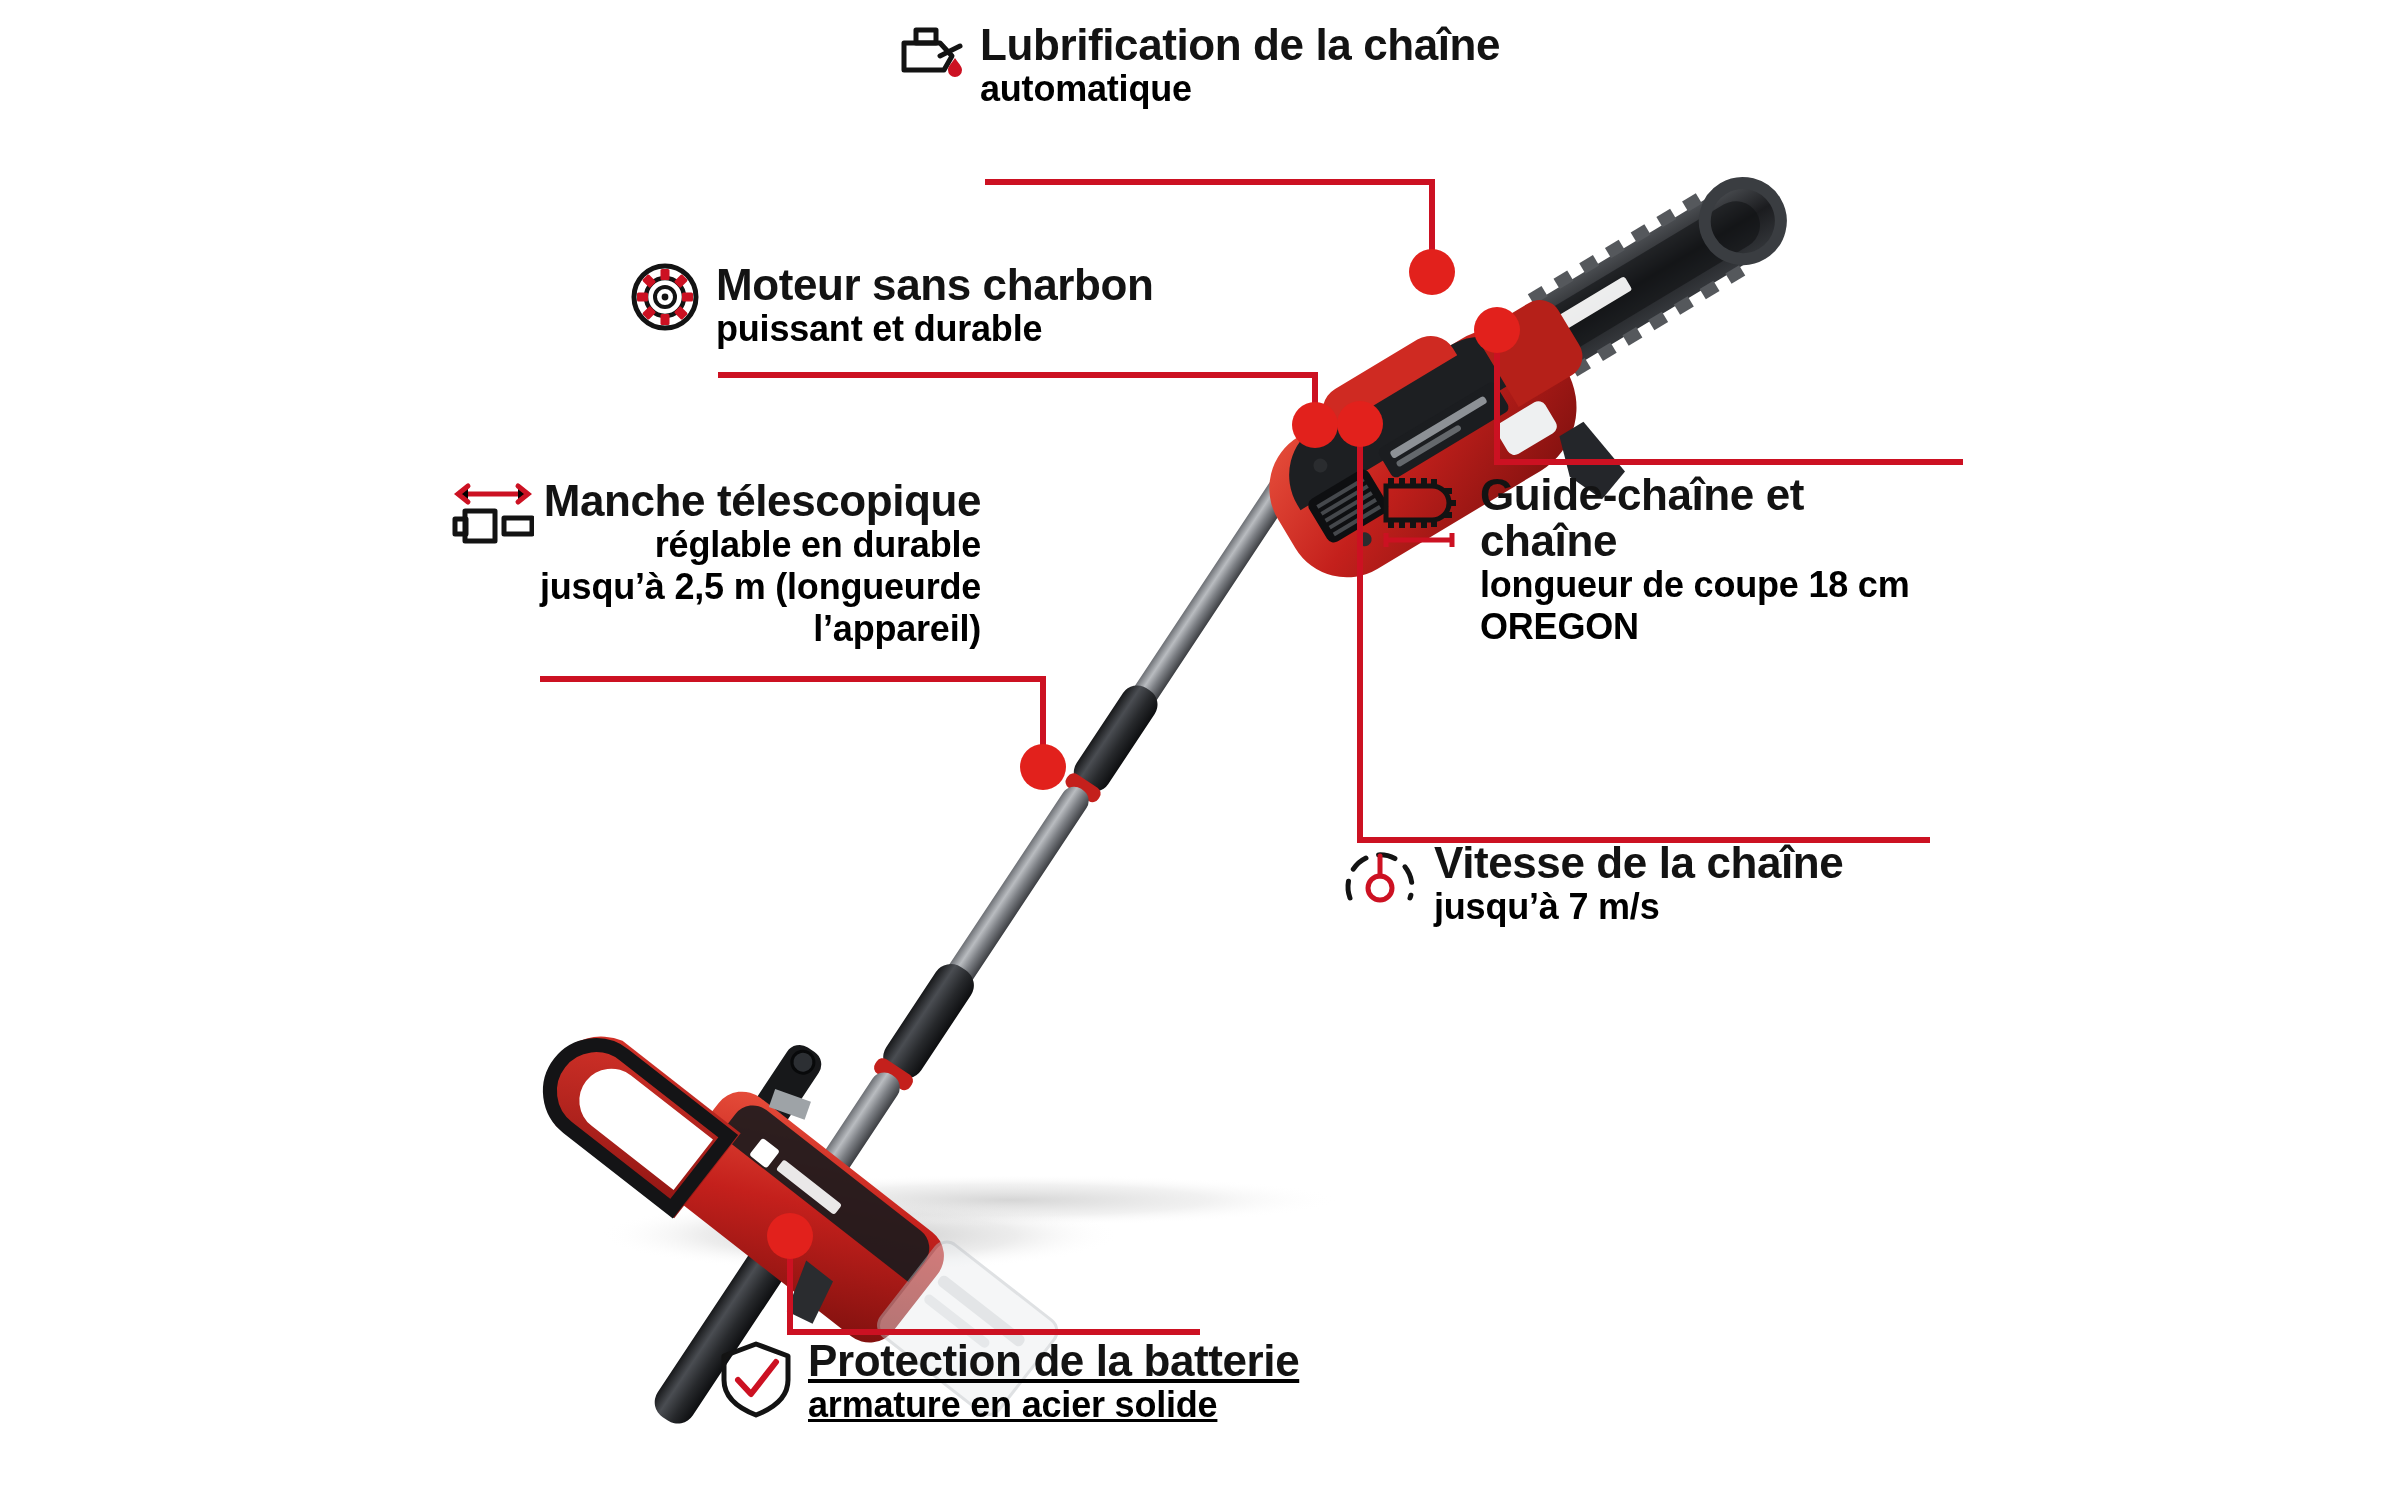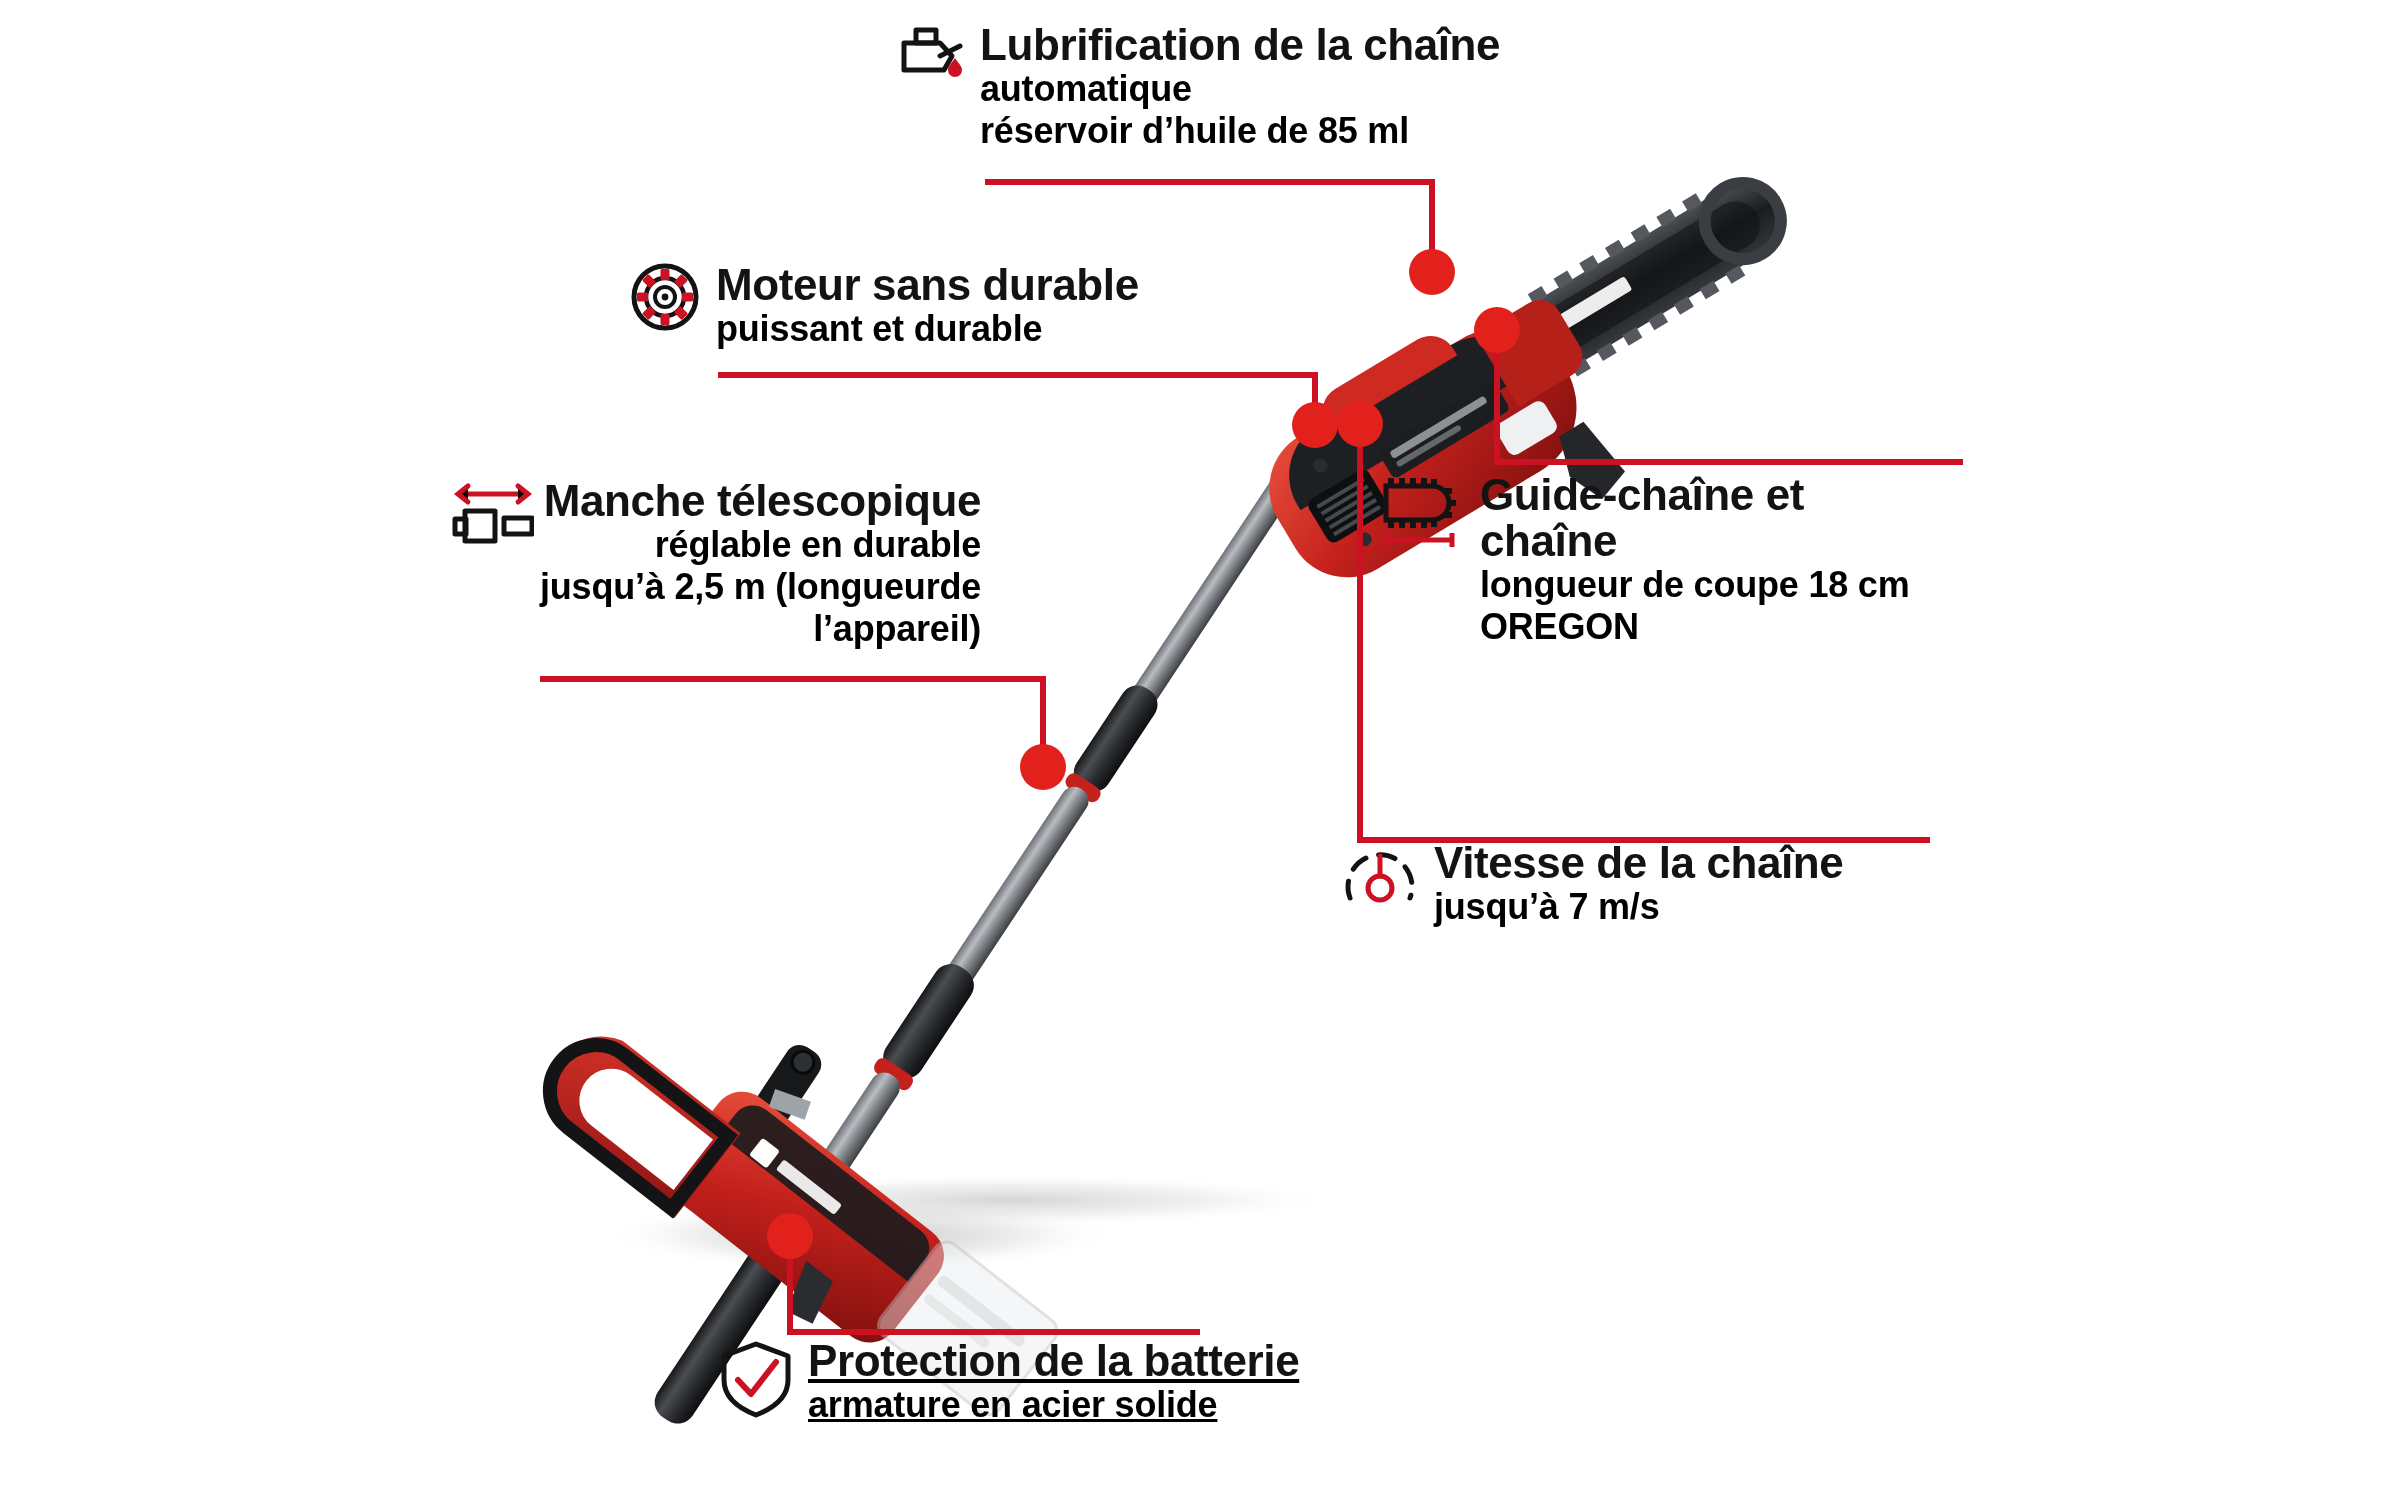--- a/index.html
+++ b/index.html
@@ -221,21 +221,20 @@
           <rect x="18" y="8" width="20" height="13"></rect>
           <path d="M6 21 h36 l12 13 l-8 14 H6 z"></path>
           <path d="M42 34 L62 24"></path>
         </g>
         <path d="M57 36 c5 7 7 9 7 12 a7 7 0 0 1 -14 0 c0 -3 2 -5 7 -12 z" fill="#cc1122"></path>
       </svg>
       <div class="txt" style="margin-left:14px;">
         <div class="title">Lubrification de la chaîne</div>
         <div class="sub">
           <div>automatique</div>
-          <div>réservoir d’huile de 85 ml</div>
         </div>
       </div>
     </div>
   </div>
 
   <div class="callout" style="left:630px;top:262px;">
     <div class="row">
       <svg class="ico" width="70" height="70" viewBox="0 0 70 70">
         <circle cx="35" cy="35" r="31" fill="none" stroke="#131313" stroke-width="5"></circle>
         <circle cx="35" cy="35" r="19" fill="none" stroke="#131313" stroke-width="4.5"></circle>
@@ -248,21 +247,21 @@
           <rect x="52" y="30.5" width="11" height="9" rx="1.5"></rect>
           <g transform="rotate(45 35 35)">
             <rect x="30.5" y="7" width="9" height="11" rx="1.5"></rect>
             <rect x="30.5" y="52" width="9" height="11" rx="1.5"></rect>
             <rect x="7" y="30.5" width="11" height="9" rx="1.5"></rect>
             <rect x="52" y="30.5" width="11" height="9" rx="1.5"></rect>
           </g>
         </g>
       </svg>
       <div class="txt" style="margin-left:16px;">
-        <div class="title">Moteur sans durable</div>
+        <div class="title">Moteur sans charbon</div>
         <div class="sub">
           <div>puissant et durable</div>
         </div>
       </div>
     </div>
   </div>
 
   <div class="callout" style="left:452px;top:478px;text-align:right;">
     <div class="row">
       <svg class="ico" width="82" height="74" viewBox="0 0 82 74">

